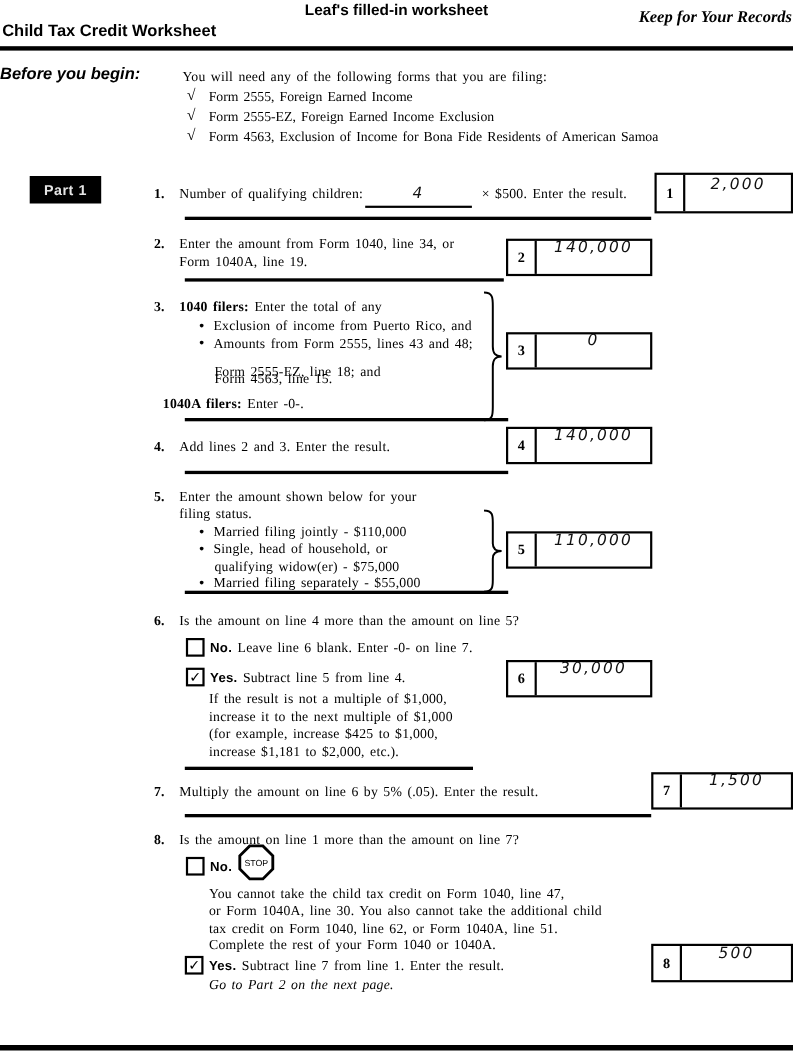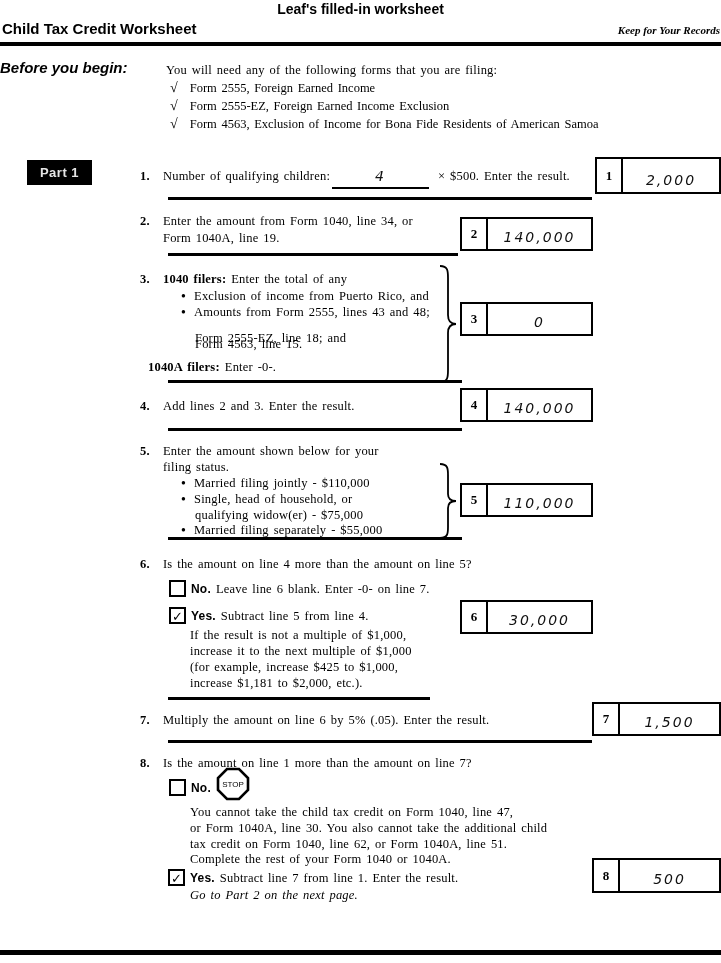--- a/index.html
+++ b/index.html
@@ -9,34 +9,34 @@
   .t{position:absolute;font-size:12.5px;line-height:16px;white-space:nowrap;
      font-family:"Liberation Serif",serif;letter-spacing:0.2px;word-spacing:1.5px;}
   .ln{font-weight:bold;font-size:12.5px;}
   .bser{font-weight:bold;margin-right:5px;}
   .cbl{font-family:"Liberation Sans",sans-serif;font-weight:bold;font-size:12px;margin-right:5px;}
   .it{font-style:italic;text-align:right;}
   .doc-title{position:absolute;left:0;right:0;top:1px;text-align:center;
      font-family:"Liberation Sans",sans-serif;font-weight:bold;font-size:14px;}
   .header-left{position:absolute;left:2px;top:20px;
      font-family:"Liberation Sans",sans-serif;font-weight:bold;font-size:15px;}
-  .header-right{position:absolute;right:1px;top:24px;
-     font-family:"Liberation Serif",serif;font-weight:bold;font-style:italic;font-size:11px;margin-left:23px;}
+  .header-right{position:absolute;right:1px;top:8px;
+     font-family:"Liberation Serif",serif;font-weight:bold;font-style:italic;font-size:15px;margin-left:23px;}
   .rule{position:absolute;background:#000;}
   .byb-label{position:absolute;left:0;top:59px;font-family:"Liberation Sans",sans-serif;
      font-weight:bold;font-style:italic;font-size:15px;}
   .chk-row{position:absolute;display:flex;gap:12px;font-size:12.5px;word-spacing:1.5px;}
   .chk-glyph{font-size:14px;line-height:14px;}
   .part-badge{position:absolute;left:27px;top:160px;width:65px;height:25px;background:#000;
      color:#e5e5e5;font-family:"Liberation Sans",sans-serif;font-weight:bold;font-size:13px;
      display:flex;align-items:center;justify-content:center;letter-spacing:0.5px;}
   .amtbox{position:absolute;border:2.5px solid #000;background:#fff;display:flex;box-sizing:border-box;}
   .amtbox-num{width:24px;border-right:2px solid #000;display:flex;align-items:center;
      justify-content:center;font-weight:bold;font-size:13px;font-family:"Liberation Serif",serif;}
-  .amtbox-val{flex:1;display:flex;align-items:flex-end;justify-content:center;padding-bottom:4px;border-radius:12px;}
+  .amtbox-val{flex:1;display:flex;align-items:flex-end;justify-content:center;padding-bottom:16px;border-radius:12px;}
   .hand{font-family:"DejaVu Sans",sans-serif;font-style:italic;font-size:14px;
      letter-spacing:2px;color:#111;}
   .sep{position:absolute;height:3px;background:#000;}
   .blank-underline{position:absolute;border-bottom:2px solid #000;height:0;}
   .blank-value{position:absolute;text-align:center;}
   .cb{position:absolute;width:13px;height:13px;border:2px solid #000;background:#fff;
       text-align:center;box-sizing:content-box;}
   .cb .ck{font-size:13px;line-height:12px;position:relative;top:-2px;
       font-family:"DejaVu Sans",sans-serif;}
   .brow{display:flex;gap:8px;}

